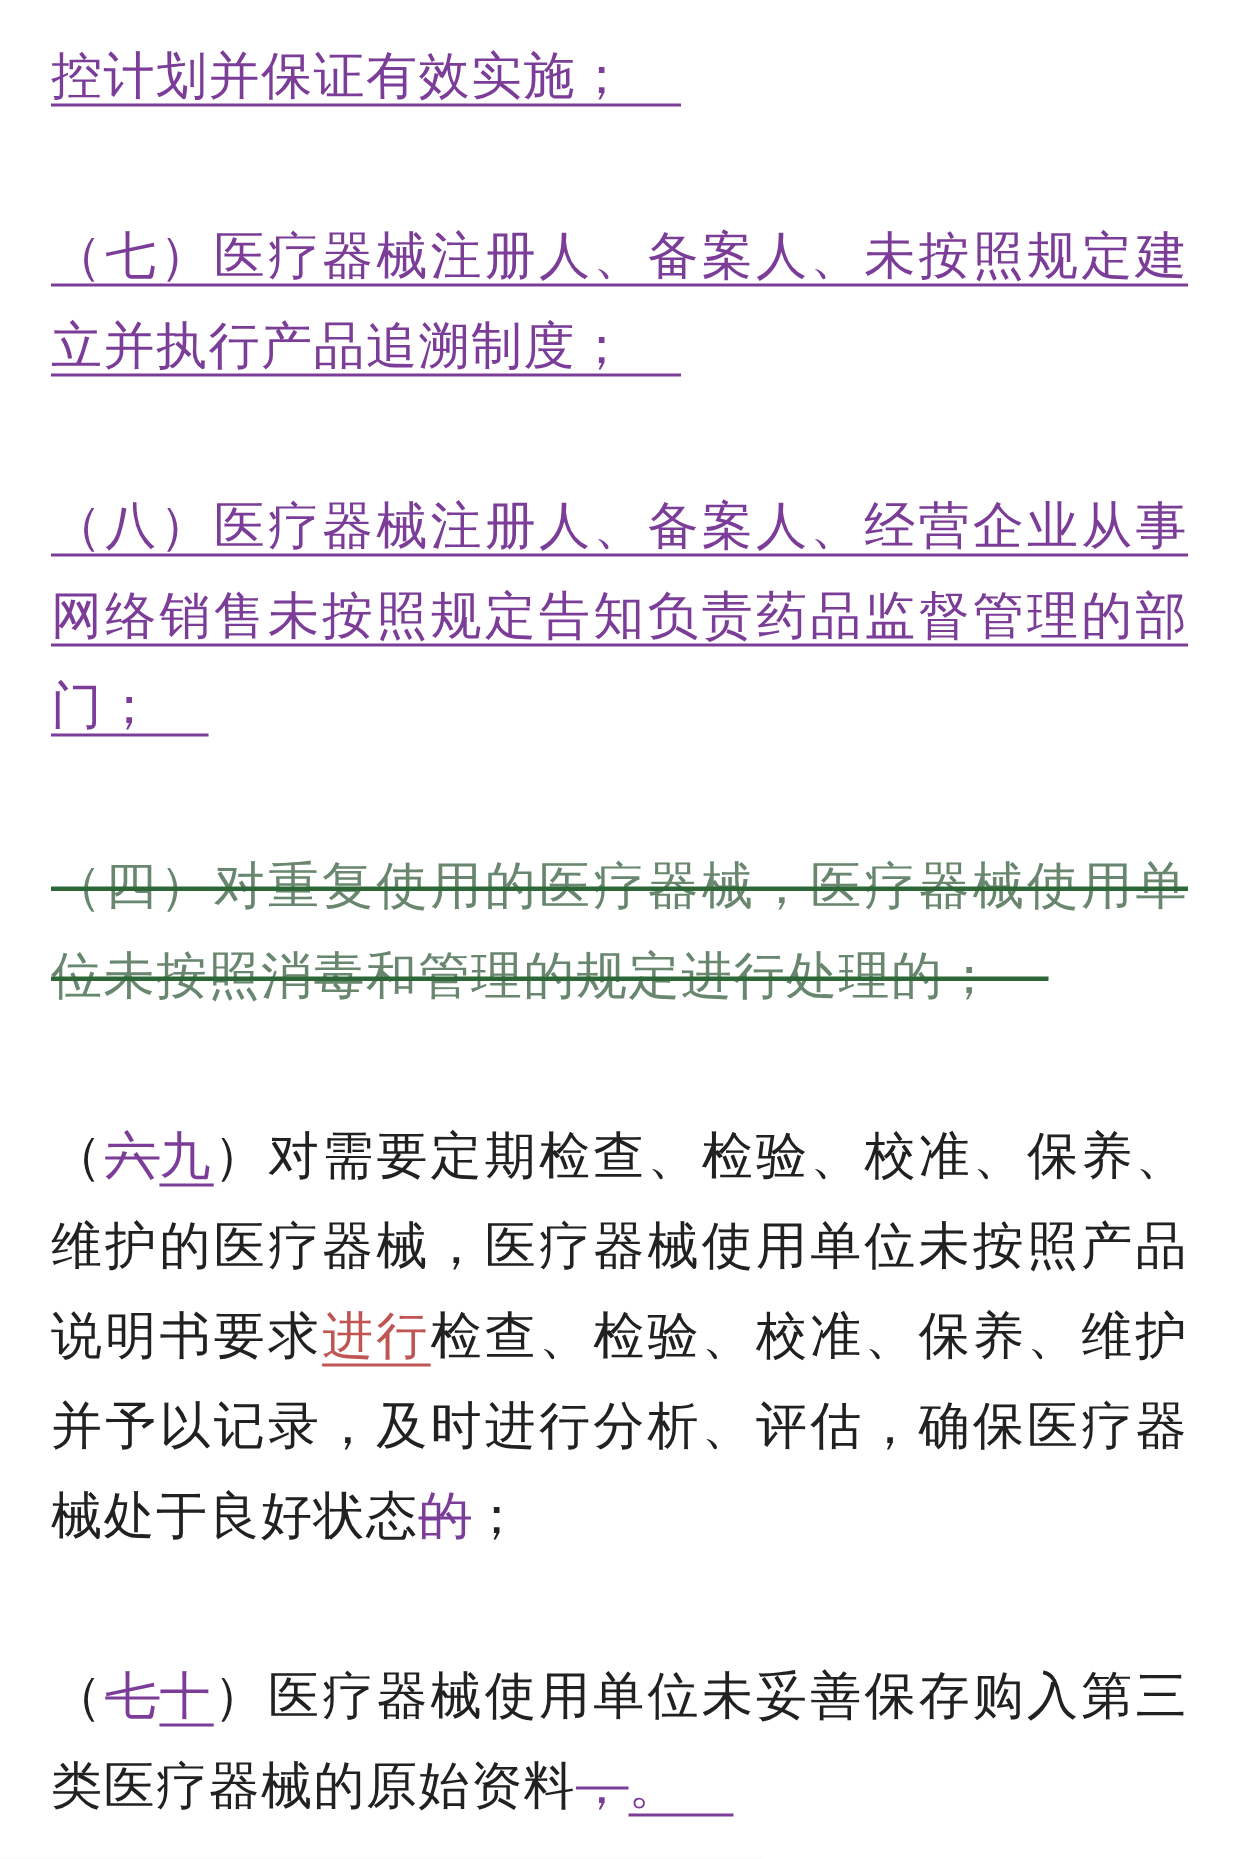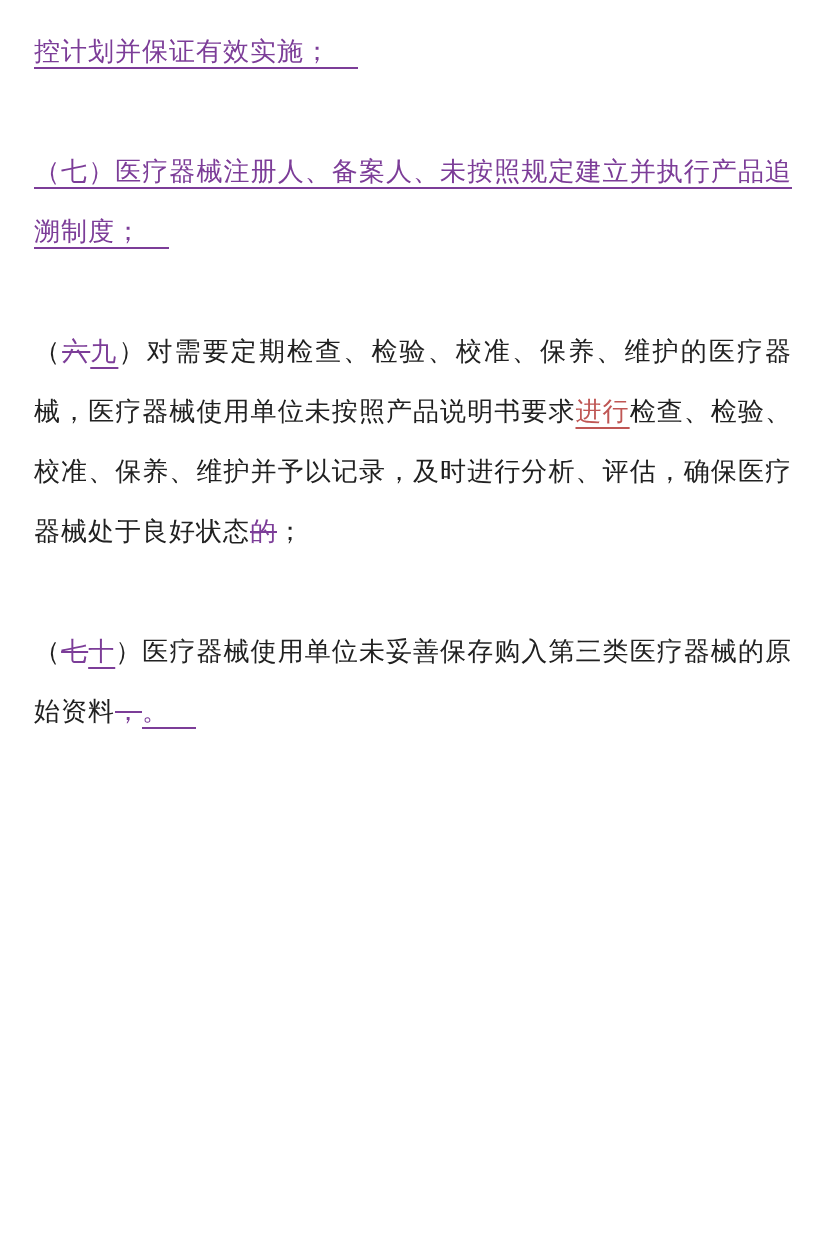--- a/index.html
+++ b/index.html
@@ -20,21 +20,21 @@
     width:826px;
     height:1239px;
     margin:0 auto;
     background:var(--page-bg);
     overflow:hidden;
     box-sizing:border-box;
     padding:8px 34px 0 34px;
   }
   .doc p{
     margin:52px 0 0 0;
-    font-size:26px;
+    font-size:34px;
     line-height:60px;
     letter-spacing:1px;
     color:var(--ink);
     text-align:justify;
     text-justify:inter-ideograph;
   }
   .doc p:first-child{margin-top:14px;}
   .doc p.gap-large{margin-top:60px;font-family:Liberation Serif, serif;}
   .run{text-decoration-skip-ink:none;}
   .run-normal{color:var(--ink);}
@@ -66,16 +66,18 @@
     text-decoration-color:var(--purple);
   }
 </style>
 </head>
 <body>
 
 <div class="page">
   <div class="doc" id="doc">
       <p><span class="run run-insert-purple">控计划并保证有效实施；　</span></p>
       <p class="gap-large"><span class="run run-insert-purple">（七）医疗器械注册人、备案人、未按照规定建立并执行产品追溯制度；　</span></p>
+      <p class="gap-large"><span class="run run-insert-purple">（八）医疗器械注册人、备案人、经营企业从事网络销售未按照规定告知负责药品监督管理的部门；　</span></p>
+      <p class="gap-large"><span class="run run-delete-green">（四）对重复使用的医疗器械，医疗器械使用单位未按照消毒和管理的规定进行处理的；　</span></p>
       <p class="gap-large"><span class="run run-normal">（</span><span class="run run-delete-purple">六</span><span class="run run-insert-purple">九</span><span class="run run-normal">）对需要定期检查、检验、校准、保养、维护的医疗器械，医疗器械使用单位未按照产品说明书要求</span><span class="run run-insert-red">进行</span><span class="run run-normal">检查、检验、校准、保养、维护并予以记录，及时进行分析、评估，确保医疗器械处于良好状态</span><span class="run run-delete-purple">的</span><span class="run run-normal">；</span></p>
       <p class="gap-large"><span class="run run-normal">（</span><span class="run run-delete-purple">七</span><span class="run run-insert-purple">十</span><span class="run run-normal">）医疗器械使用单位未妥善保存购入第三类医疗器械的原始资料</span><span class="run run-delete-purple">，</span><span class="run run-insert-purple">。　</span></p>
     </div>
 </div>
 
 </body></html>

